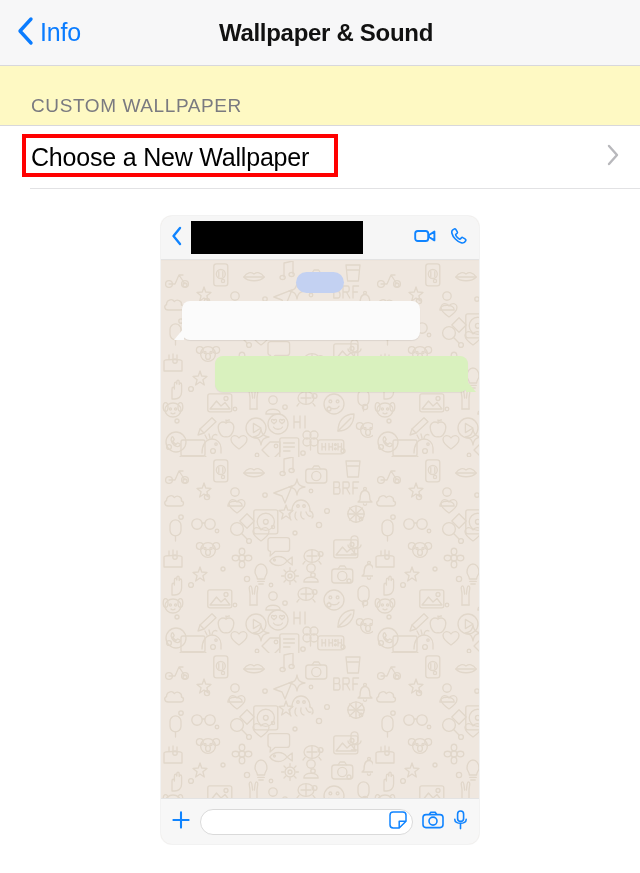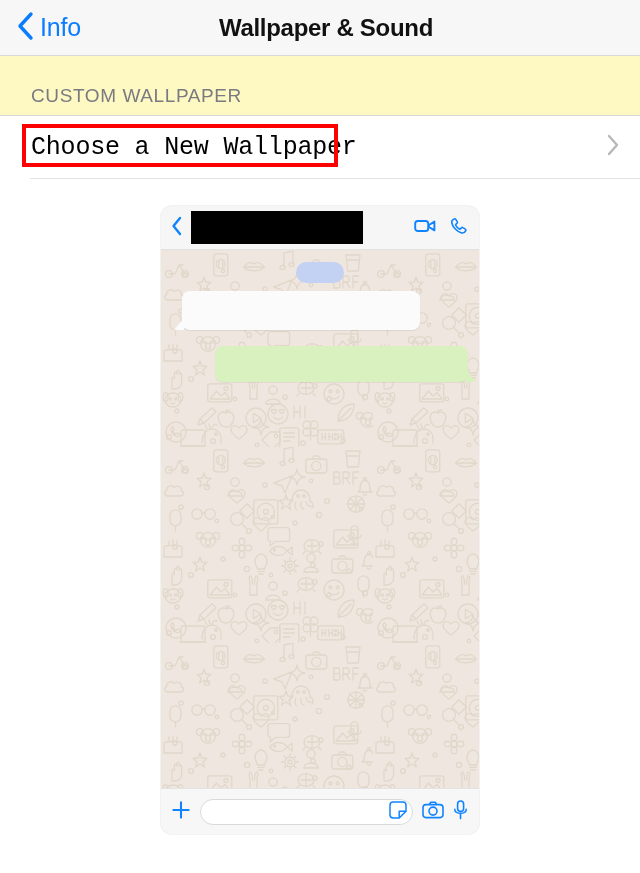--- a/index.html
+++ b/index.html
@@ -7,21 +7,21 @@
     width: 640px;
     height: 873px;
     background: #ffffff;
     font-family: "Liberation Sans", sans-serif;
     overflow: hidden;
   }
 
   
   .navbar {
     position: relative;
-    height: 56px;
+    height: 66px;
     background: #F7F7F8;
     border-bottom: 1px solid #D8D8DC;
     display: flex;
     align-items: center;
   }
   .nav-back {
     display: flex;
     align-items: center;
     gap: 6px;
     padding-left: 16px;
@@ -61,21 +61,20 @@
 
   
   .list-row {
     position: relative;
     height: 62px;
     background: #ffffff;
     display: flex;
     align-items: center;
     padding: 0 20px 0 31px;
     cursor: pointer;
-    font-family: Liberation Mono, monospace;
   }
   .list-row-label {
     font-size: 25px;
     color: #000000;
     letter-spacing: -0.2px;
   }
   .list-row-chevron {
     margin-left: auto;
     display: block;
   }

